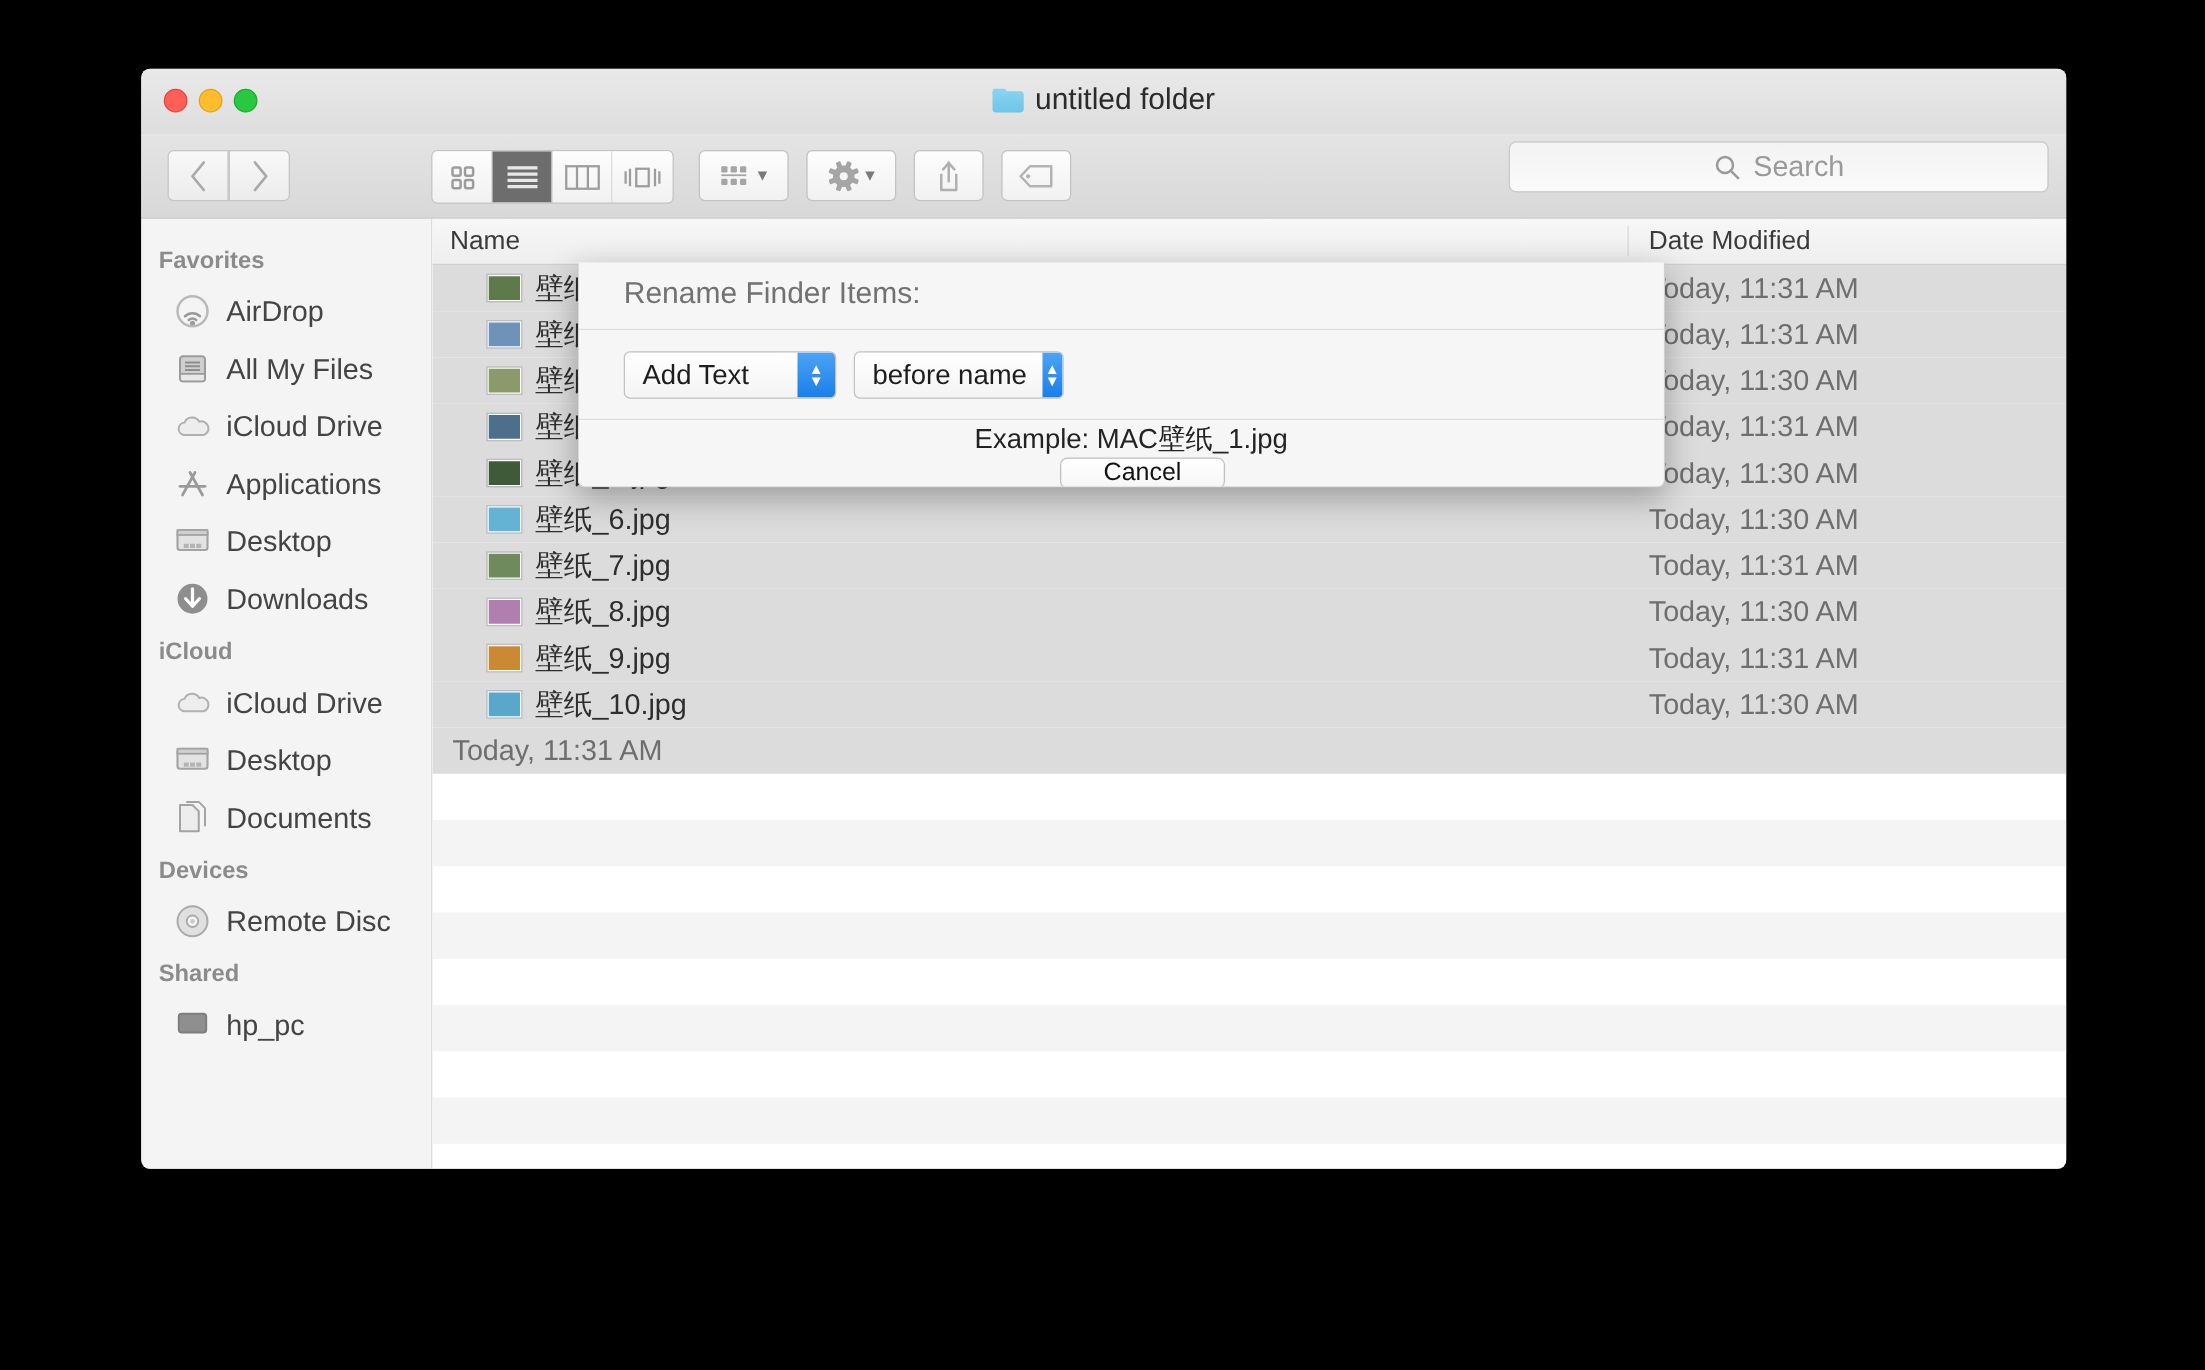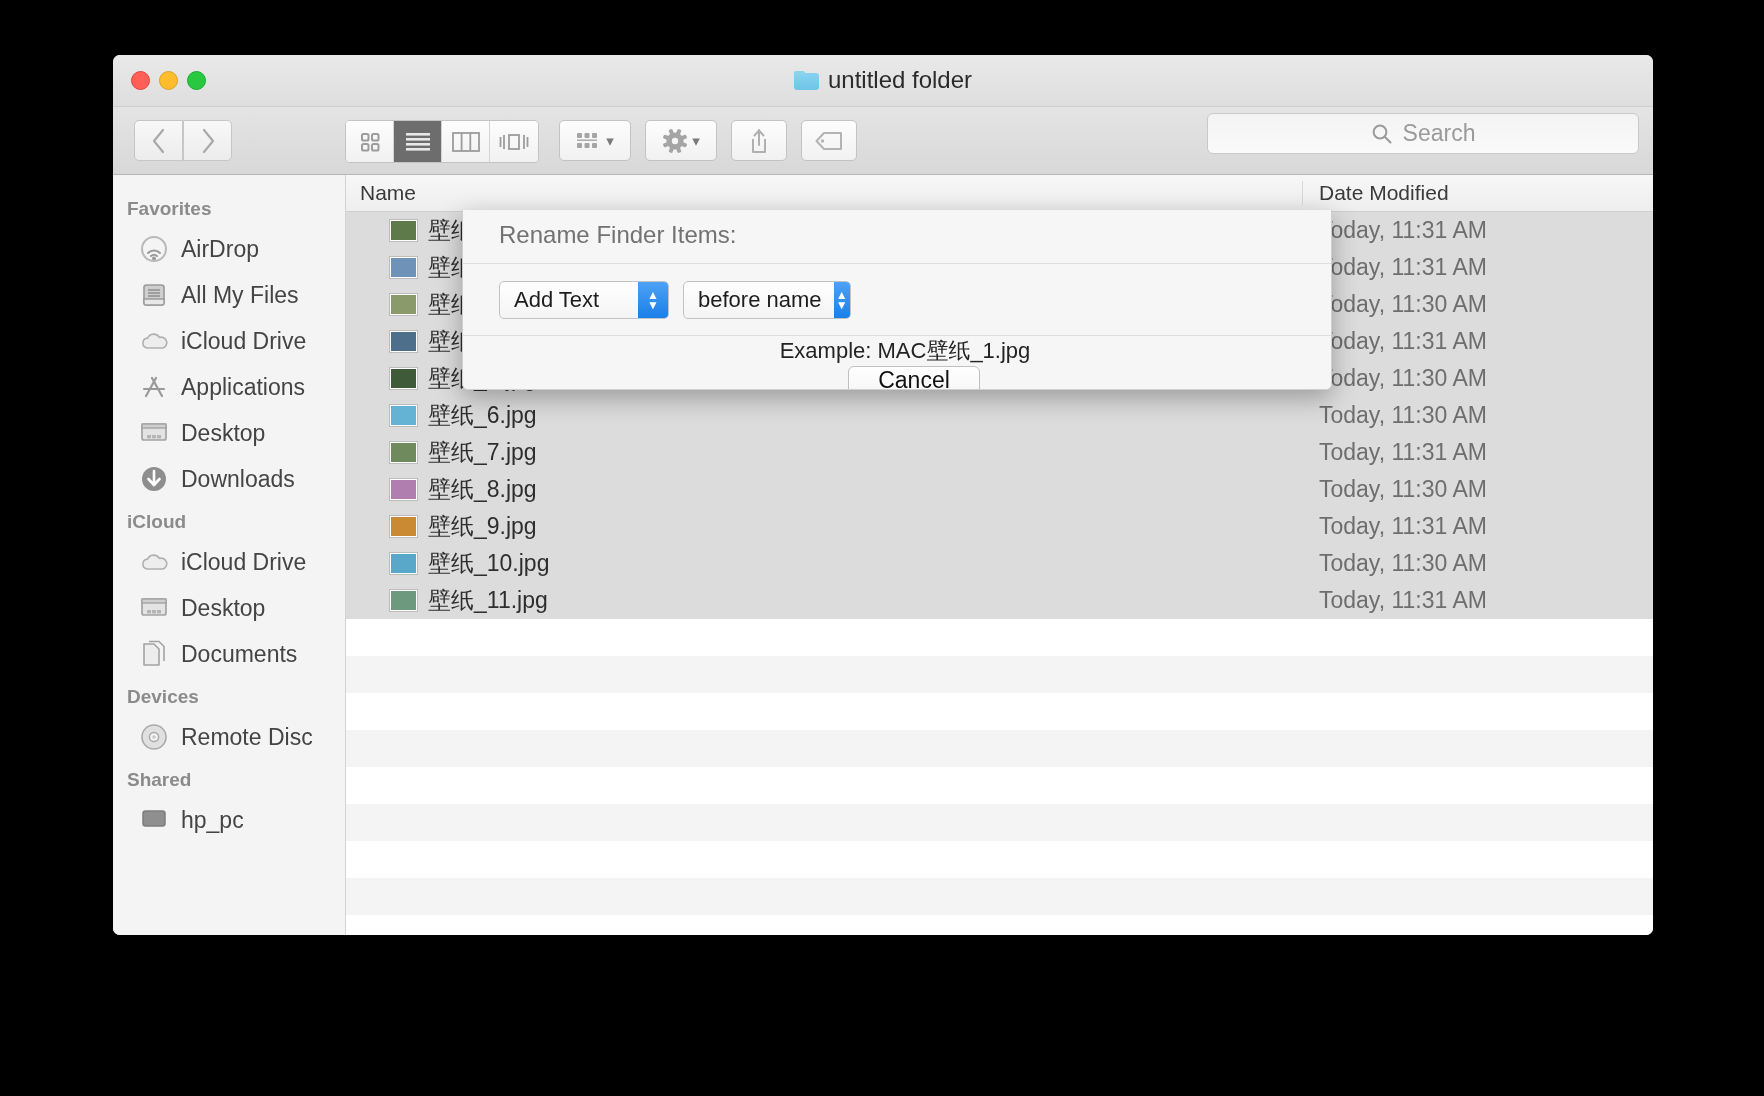--- a/index.html
+++ b/index.html
@@ -235,21 +235,21 @@
     padding: 0 20px 0 36px;
     background: #f6f6f6;
     flex-direction: column;
   }
   #example-text { font-size: 22px; color: #232323; flex: 1; }
   .dlg-btn {
     height: 42px; min-width: 132px;
     margin-left: 18px;
     border: 1px solid #c0c0c0; border-radius: 6px;
     background: linear-gradient(to bottom,#ffffff,#f6f6f6);
-    font-size: 23px; color: #111;
+    font-size: 20px; color: #111;
     display: flex; align-items: center; justify-content: center;
     box-shadow: 0 1px 1px rgba(0,0,0,0.06);
   }
 
   svg { display: block; }
 </style>
 </head>
 <body>
 
 <div id="finder-window">
@@ -580,24 +580,20 @@
             <div class="fdate">Today, 11:31 AM</div>
           </div>
           <div class="frow sel">
             <div class="fname">
               <span class="thumb" style="background: rgb(90, 168, 201);"></span>
               <span>壁纸_10.jpg</span>
             </div>
             <div class="fdate">Today, 11:30 AM</div>
           </div>
           <div class="frow sel">
-            <div class="fname">
-              <span class="thumb" style="background: rgb(109, 154, 126);"></span>
-              <span>壁纸_11.jpg</span>
-            </div>
             <div class="fdate">Today, 11:31 AM</div>
           </div>
           <div class="frow"></div>
           <div class="frow empty-alt"></div>
           <div class="frow"></div>
           <div class="frow empty-alt"></div>
           <div class="frow"></div>
           <div class="frow empty-alt"></div>
           <div class="frow"></div>
           <div class="frow empty-alt"></div>

